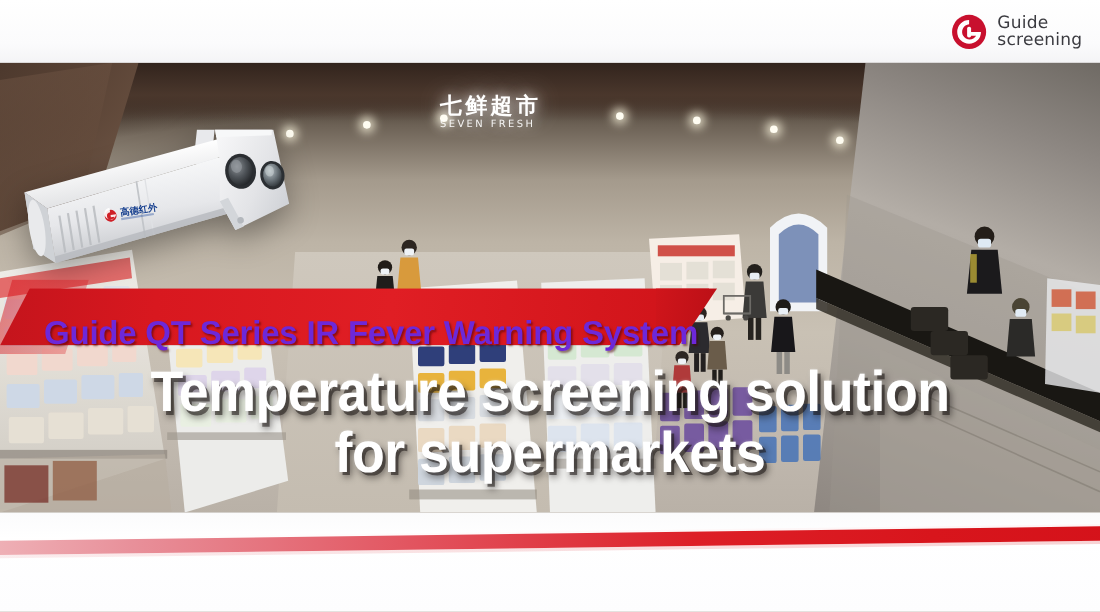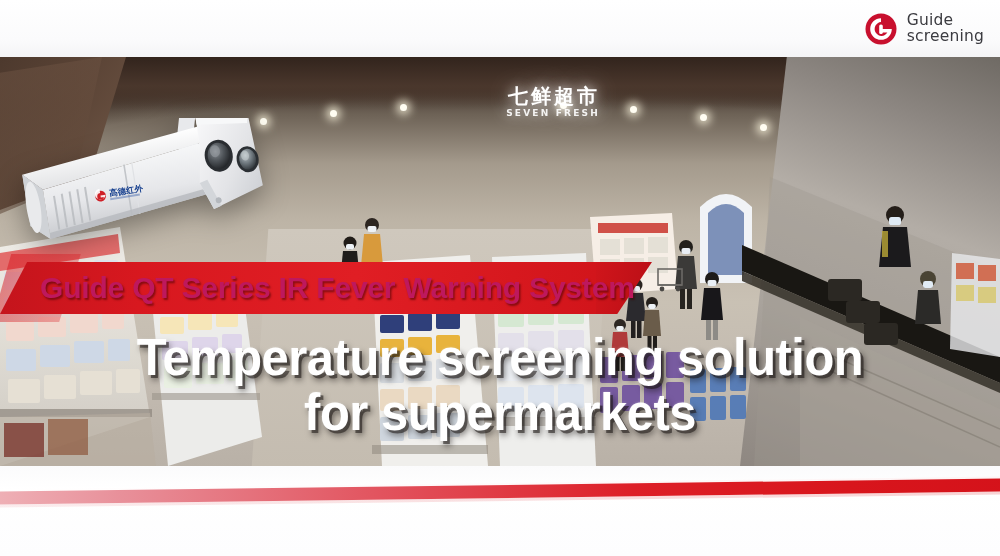--- a/index.html
+++ b/index.html
@@ -66,27 +66,27 @@
   }
   
   .wall-right{
     position:absolute;right:0;top:0;width:26%;height:100%;
     background:linear-gradient(200deg,#6f6a64 0%,#8d8782 18%,#b3ada6 40%,#a9a39c 66%,#8e8781 100%);
     clip-path:polygon(18% 0,100% 0,100% 100%,0 100%);
   }
   
   .fascia{
     position:absolute;left:40%;top:7%;width:20%;height:16%;
-    text-align:right;color:#fff;
+    text-align:left;color:#fff;
     text-shadow:0 0 12px rgba(255,255,255,.85),0 0 26px rgba(255,255,255,.5);
     font-family:"DejaVu Sans",sans-serif;
     line-height:1.05;
   }
   .fascia .cn{font-size:20px;font-weight:700;letter-spacing:3px;}
-  .fascia .en{font-size:9px;font-weight:700;letter-spacing:2.2px;margin-top:2px;opacity:.92;}
+  .fascia .en{font-size:9px;font-weight:400;letter-spacing:2.2px;margin-top:2px;opacity:.92;}
   .aisle-floor{
     position:absolute;left:26%;top:42%;width:34%;height:58%;
     background:linear-gradient(180deg,#cfc8bd,#c4bcb0);
     transform:skewX(-4deg);
   }
   .track-light{
     position:absolute;width:7px;height:7px;border-radius:50%;
     background:#fffdf2;box-shadow:0 0 9px 4px rgba(255,250,225,.75);
   }
 
@@ -110,22 +110,22 @@
     position:absolute;left:-8px;top:-8px;width:120px;height:68px;
     background:linear-gradient(120deg,rgba(215,20,28,.55),rgba(215,20,28,.18));
     clip-path:polygon(16% 0,74% 0,56% 100%,0 100%);
   }
   .banner-tail{
     position:absolute;left:596px;top:0;width:56px;height:52px;
     background:linear-gradient(100deg,#d0151b,#b90f16);
     clip-path:polygon(0 0,100% 0,38% 100%,0 100%);
   }
   .banner-text{
-    position:absolute;left:40px;top:0;height:52px;line-height:52px;
-    color:#be185d;font-family:"Liberation Sans",sans-serif;
+    position:absolute;left:40px;top:16px;height:52px;line-height:52px;
+    color:#6d28d9;font-family:"Liberation Sans",sans-serif;
     font-size:30px;font-weight:700;letter-spacing:-.2px;
     text-shadow:1.5px 1.5px 2px rgba(70,0,3,.55);
     white-space:nowrap;
   }
 
   
   .headline{
     position:absolute;left:0;top:332px;width:1000px;z-index:30;
     text-align:center;color:#ffffff;
     font-family:"Liberation Sans",sans-serif;

